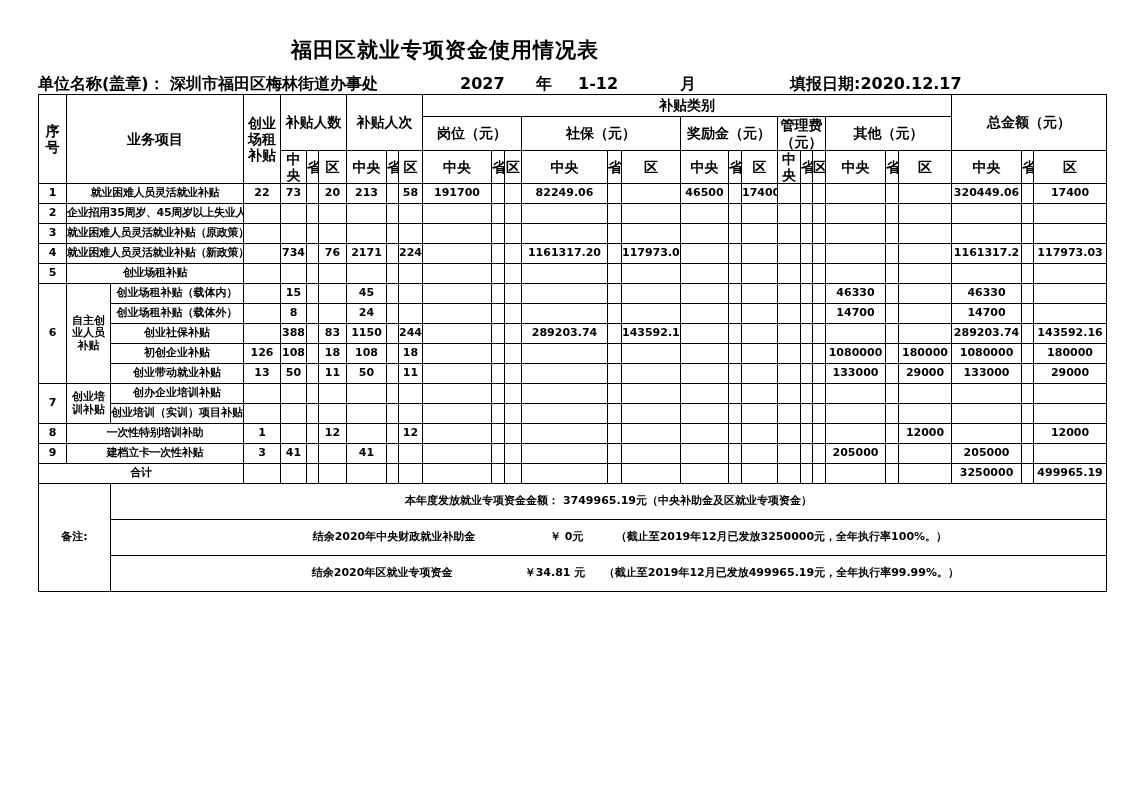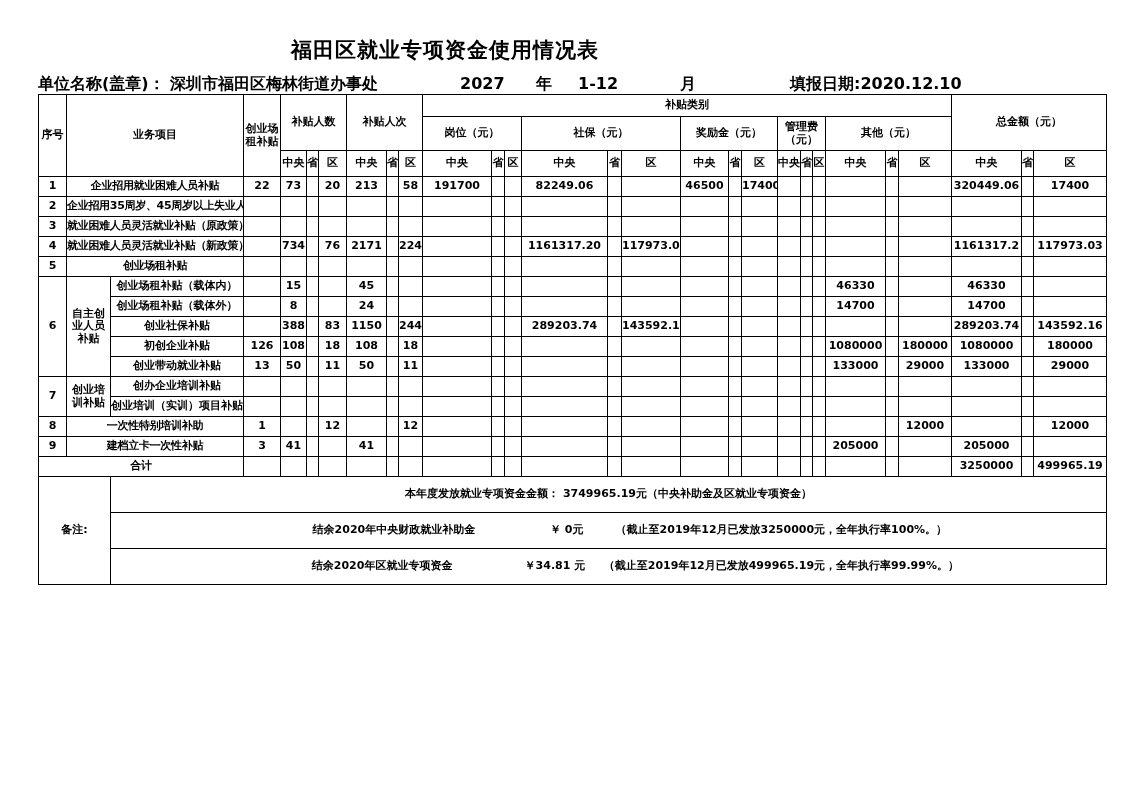--- a/index.html
+++ b/index.html
@@ -10,21 +10,21 @@
   .meta span{position:absolute;top:0;white-space:nowrap;}
   .m-unit-label{left:0;}
   .m-unit-name{left:132px;}
   .m-year{left:422px;}
   .m-year-suffix{left:498px;}
   .m-months{left:540px;}
   .m-month-suffix{left:642px;}
   .m-date{left:752px;}
   table.fund{border-collapse:collapse;table-layout:fixed;width:1068px;margin-left:38px;}
   table.fund th,table.fund td{border:1px solid #000;font-weight:bold;font-size:11px;text-align:center;vertical-align:middle;padding:0;overflow:hidden;word-break:break-all;line-height:1.15;}
-  table.fund th{font-size:11px;}
+  table.fund th{font-size:14px;}
   tr.h1{height:22px;}
   tr.h2{height:34px;}
   tr.h3{height:26px;}
   tr.body-row{height:20px;}
   tr.remark-row{height:36px;}
   td.num{font-size:10.5px;white-space:nowrap;}
   td.item-c{font-size:10px;letter-spacing:-0.3px;white-space:nowrap;}
   td.item-l{font-size:10px;text-align:left;padding-left:3px;white-space:nowrap;}
   td.group{font-size:10px;}
   td.seq{font-size:11px;}
@@ -40,21 +40,21 @@
 <div class="page">
   <div class="title">福田区就业专项资金使用情况表</div>
 
   <div class="meta">
     <span class="m-unit-label">单位名称(盖章)：</span>
     <span class="m-unit-name">深圳市福田区梅林街道办事处</span>
     <span class="m-year">2027</span>
     <span class="m-year-suffix">年</span>
     <span class="m-months">1-12</span>
     <span class="m-month-suffix">月</span>
-    <span class="m-date">填报日期:2020.12.10</span>
+    <span class="m-date">填报日期:2020.12.17</span>
   </div>
 
   <table class="fund">
     <colgroup>
       <col style="width:28px">
         <col style="width:44px">
         <col style="width:133px">
         <col style="width:37px">
       <col style="width:26px">
         <col style="width:12px">
@@ -121,21 +121,21 @@
         <th>省</th>
         <th>区</th>
         <th>中央</th>
         <th>省</th>
         <th>区</th>
       </tr>
     </thead>
     <tbody id="tbody">
         <tr class="body-row">
           <td class="seq">1</td>
-          <td colspan="2" class="item-c">企业招用就业困难人员补贴</td>
+          <td colspan="2" class="item-c">就业困难人员灵活就业补贴</td>
           <td class="num">22</td>
           <td class="num">73</td>
           <td class="num"></td>
           <td class="num">20</td>
           <td class="num">213</td>
           <td class="num"></td>
           <td class="num">58</td>
           <td class="num">191700</td>
           <td class="num"></td>
           <td class="num"></td>

